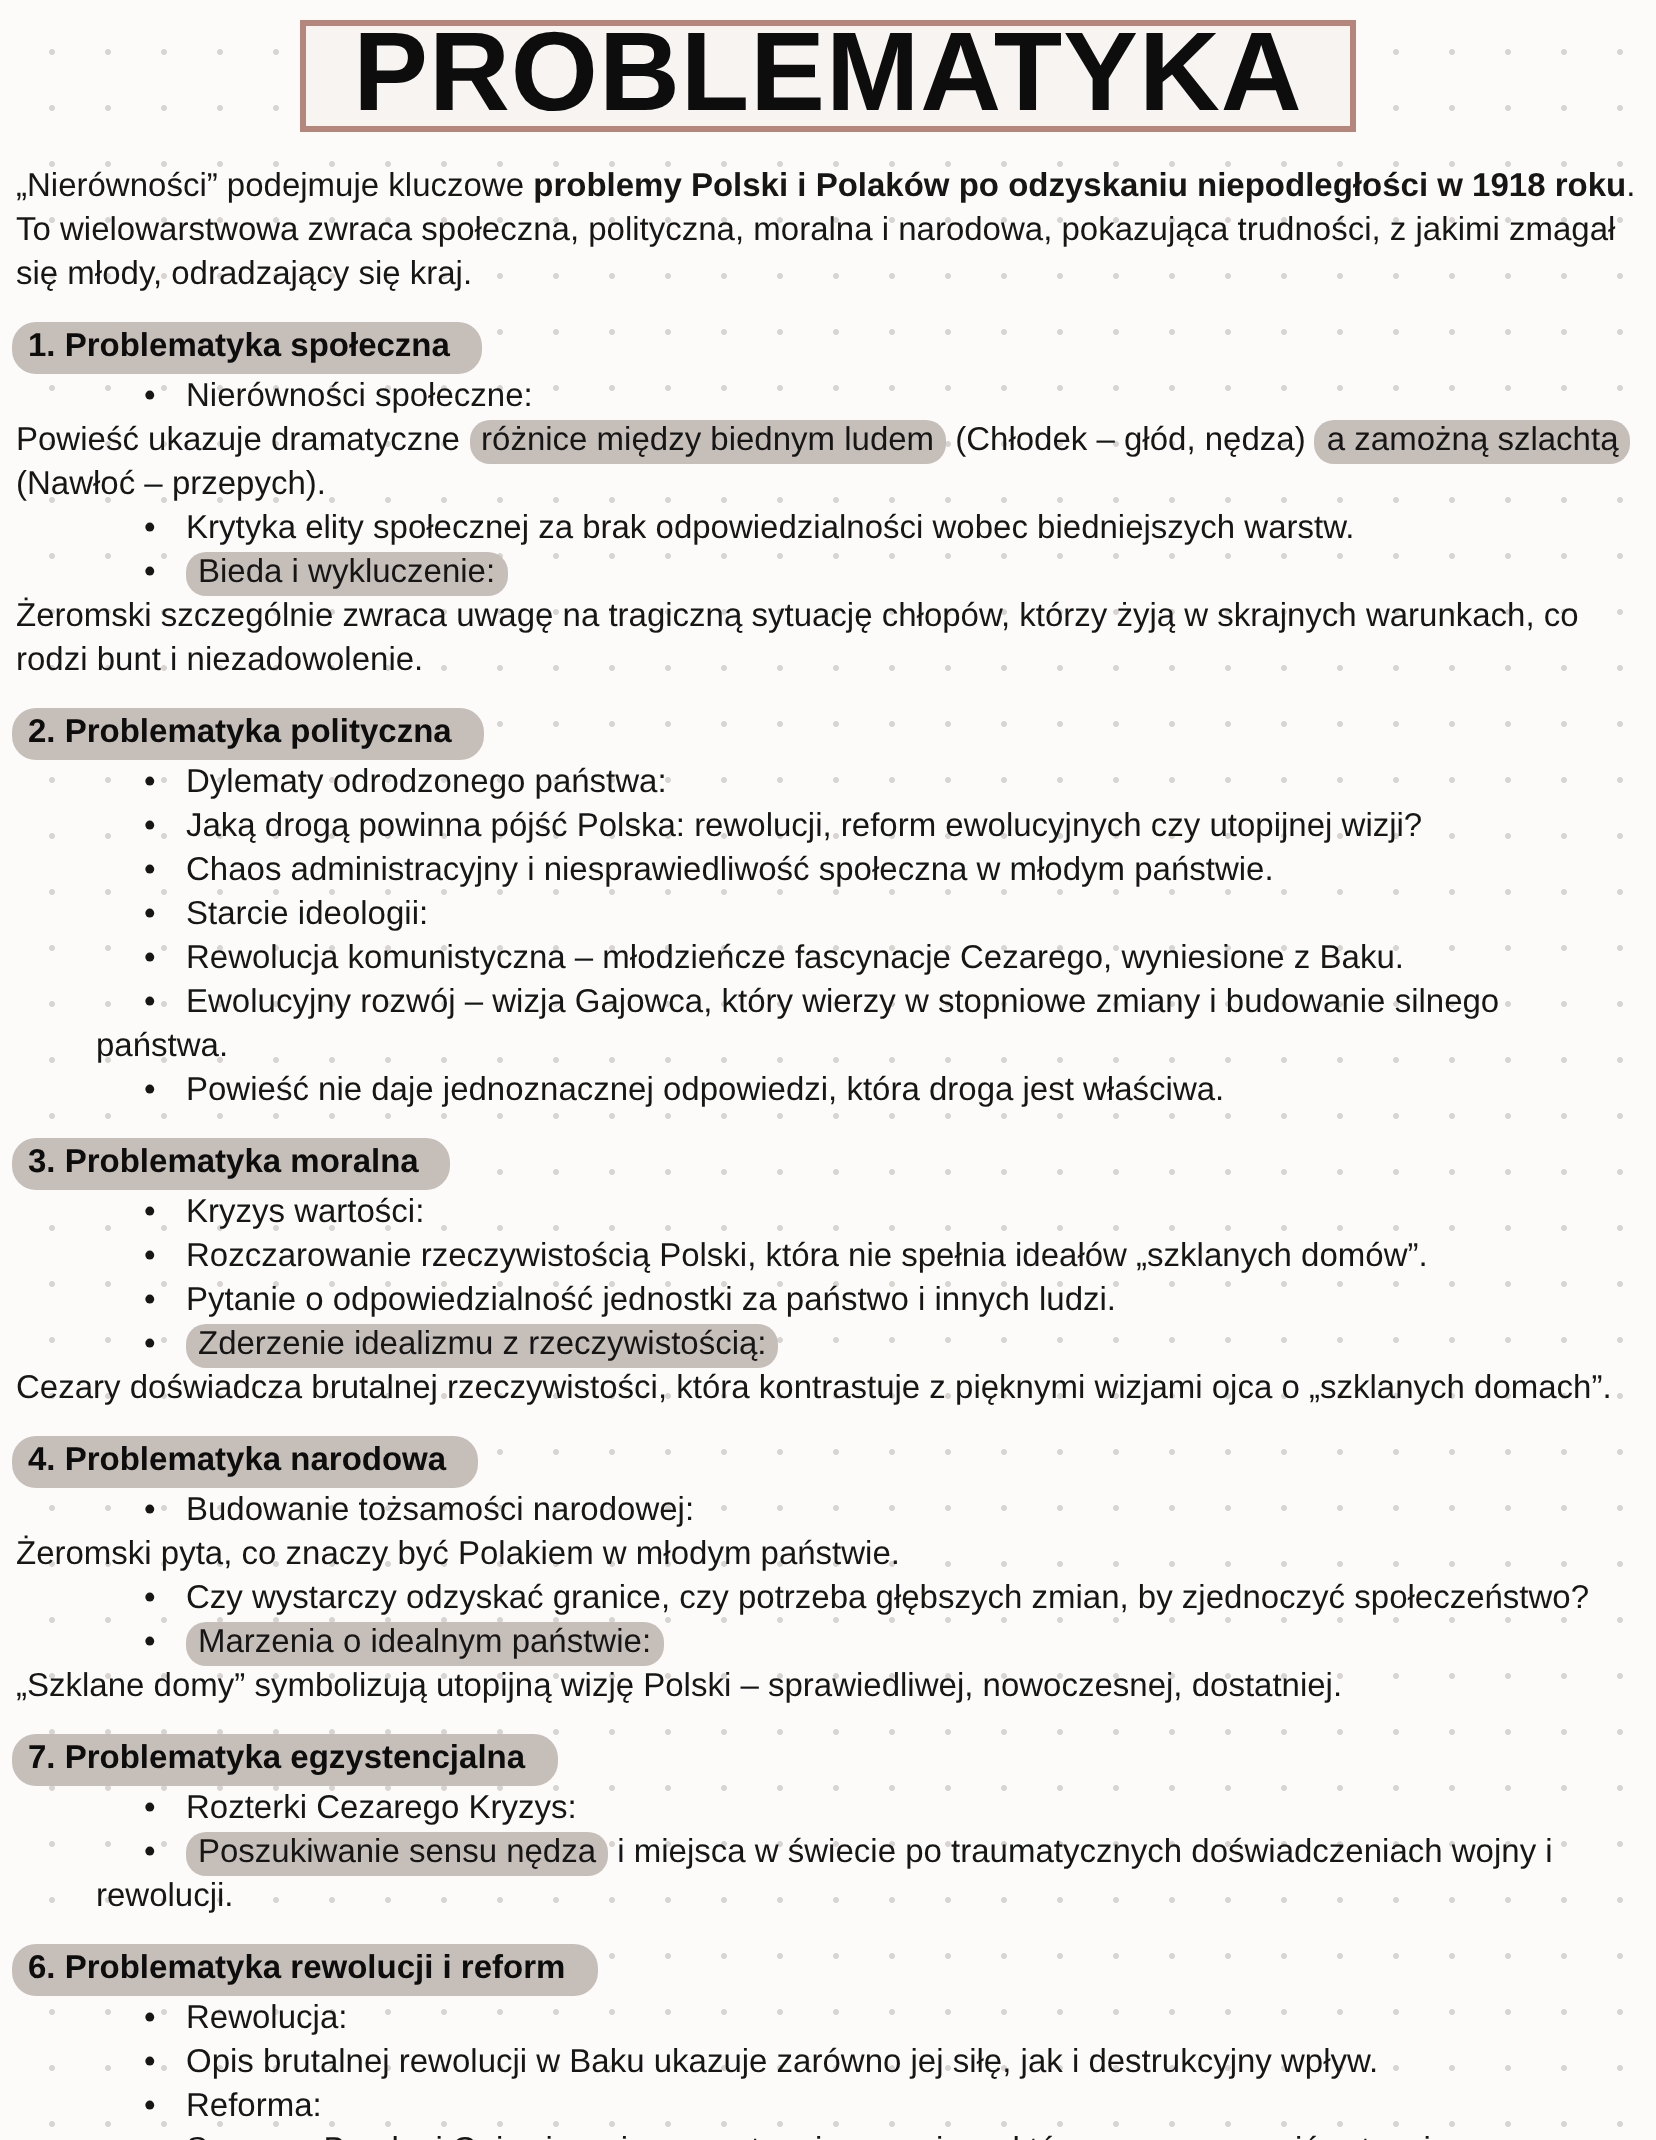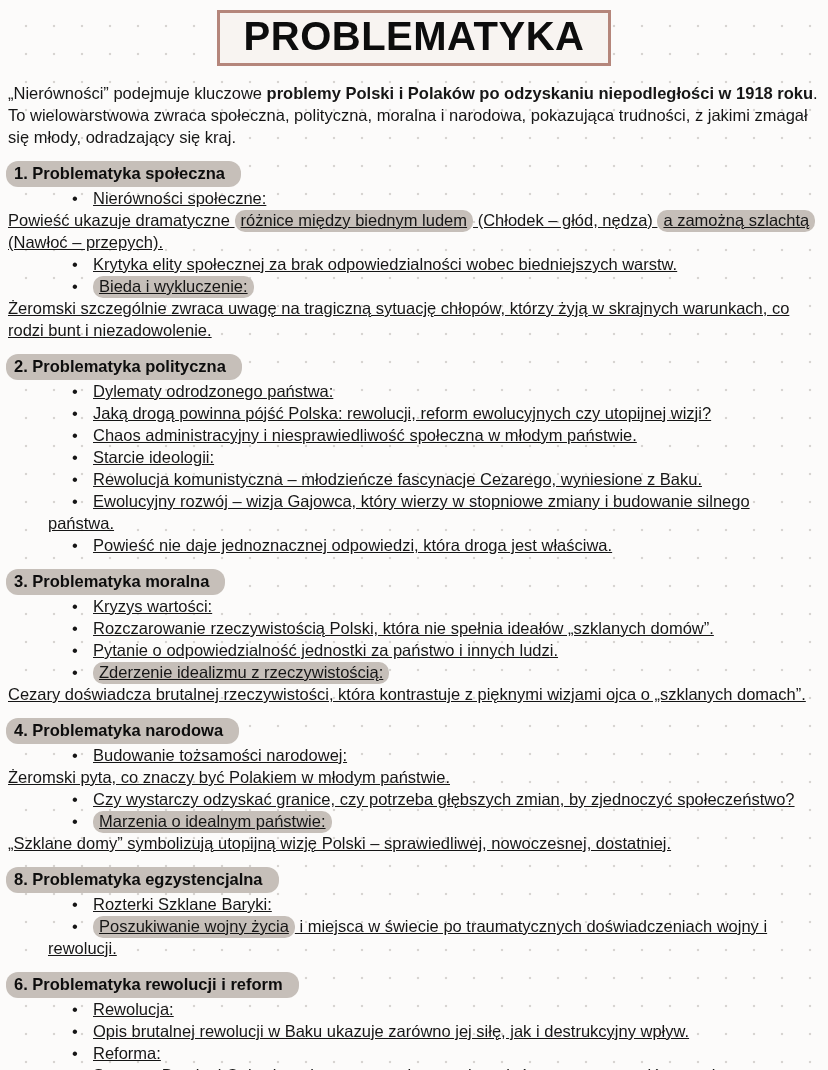--- a/index.html
+++ b/index.html
@@ -28,36 +28,35 @@
   }
   .title-wrap{
     text-align:center;
     padding-top:10px;
   }
   .title-box{
     display:inline-block;
     border:3px solid var(--title-border);
     background:var(--title-bg);
     padding:1px 24px 5px;
-    font-size:40px;
+    font-size:56px;
     line-height:44px;
     font-weight:bold;
     letter-spacing:0.5px;
     color:#0d0d0d;
   }
   .content{
     padding:16px 8px 0 8px;
   }
   .intro{
     margin:0 0 2px 0;
   }
   .b{font-weight:bold;}
   .section{
     margin-top:13px;
-    text-decoration:underline;
   }
   .heading-pill{
     display:inline-block;
     background:var(--hl);
     border-radius:12px;
     padding:1px 16px 3px 8px;
     margin-left:-2px;
     font-weight:bold;
     color:#0d0d0d;
   }
@@ -94,18 +93,18 @@
 
   <div class="content">
 
     <p class="intro"><span>„Nierówności” podejmuje kluczowe </span><span class="b">problemy Polski i Polaków po odzyskaniu niepodległości w 1918 roku</span><span>. To wielowarstwowa zwraca społeczna, polityczna, moralna i narodowa, pokazująca trudności, z jakimi zmagał się młody, odradzający się kraj.</span></p>
 
     <div>
         <section class="section"><div class="heading-pill">1. Problematyka społeczna</div><div class="bullet-item"><span class="marker">•</span><span>Nierówności społeczne:</span></div><div class="para-item"><span>Powieść ukazuje dramatyczne </span><span class="hl">różnice między biednym ludem</span><span> (Chłodek – głód, nędza) </span><span class="hl">a zamożną szlachtą</span><span> (Nawłoć – przepych).</span></div><div class="bullet-item"><span class="marker">•</span><span>Krytyka elity społecznej za brak odpowiedzialności wobec biedniejszych warstw.</span></div><div class="bullet-item"><span class="marker">•</span><span class="hl">Bieda i wykluczenie:</span></div><div class="para-item"><span>Żeromski szczególnie zwraca uwagę na tragiczną sytuację chłopów, którzy żyją w skrajnych warunkach, co rodzi bunt i niezadowolenie.</span></div></section>
         <section class="section"><div class="heading-pill">2. Problematyka polityczna</div><div class="bullet-item"><span class="marker">•</span><span>Dylematy odrodzonego państwa:</span></div><div class="bullet-item"><span class="marker">•</span><span>Jaką drogą powinna pójść Polska: rewolucji, reform ewolucyjnych czy utopijnej wizji?</span></div><div class="bullet-item"><span class="marker">•</span><span>Chaos administracyjny i niesprawiedliwość społeczna w młodym państwie.</span></div><div class="bullet-item"><span class="marker">•</span><span>Starcie ideologii:</span></div><div class="bullet-item"><span class="marker">•</span><span>Rewolucja komunistyczna – młodzieńcze fascynacje Cezarego, wyniesione z Baku.</span></div><div class="bullet-item"><span class="marker">•</span><span>Ewolucyjny rozwój – wizja Gajowca, który wierzy w stopniowe zmiany i budowanie silnego państwa.</span></div><div class="bullet-item"><span class="marker">•</span><span>Powieść nie daje jednoznacznej odpowiedzi, która droga jest właściwa.</span></div></section>
         <section class="section"><div class="heading-pill">3. Problematyka moralna</div><div class="bullet-item"><span class="marker">•</span><span>Kryzys wartości:</span></div><div class="bullet-item"><span class="marker">•</span><span>Rozczarowanie rzeczywistością Polski, która nie spełnia ideałów „szklanych domów”.</span></div><div class="bullet-item"><span class="marker">•</span><span>Pytanie o odpowiedzialność jednostki za państwo i innych ludzi.</span></div><div class="bullet-item"><span class="marker">•</span><span class="hl">Zderzenie idealizmu z rzeczywistością:</span></div><div class="para-item"><span>Cezary doświadcza brutalnej rzeczywistości, która kontrastuje z pięknymi wizjami ojca o „szklanych domach”.</span></div></section>
         <section class="section"><div class="heading-pill">4. Problematyka narodowa</div><div class="bullet-item"><span class="marker">•</span><span>Budowanie tożsamości narodowej:</span></div><div class="para-item"><span>Żeromski pyta, co znaczy być Polakiem w młodym państwie.</span></div><div class="bullet-item"><span class="marker">•</span><span>Czy wystarczy odzyskać granice, czy potrzeba głębszych zmian, by zjednoczyć społeczeństwo?</span></div><div class="bullet-item"><span class="marker">•</span><span class="hl">Marzenia o idealnym państwie:</span></div><div class="para-item"><span>„Szklane domy” symbolizują utopijną wizję Polski – sprawiedliwej, nowoczesnej, dostatniej.</span></div></section>
-        <section class="section"><div class="heading-pill">8. Problematyka egzystencjalna</div><div class="bullet-item"><span class="marker">•</span><span>Rozterki Szklane Baryki:</span></div><div class="bullet-item"><span class="marker">•</span><span class="hl">Poszukiwanie wojny życia</span><span> i miejsca w świecie po traumatycznych doświadczeniach wojny i rewolucji.</span></div></section>
+        <section class="section"><div class="heading-pill">7. Problematyka egzystencjalna</div><div class="bullet-item"><span class="marker">•</span><span>Rozterki Cezarego Kryzys:</span></div><div class="bullet-item"><span class="marker">•</span><span class="hl">Poszukiwanie sensu nędza</span><span> i miejsca w świecie po traumatycznych doświadczeniach wojny i rewolucji.</span></div></section>
         <section class="section"><div class="heading-pill">6. Problematyka rewolucji i reform</div><div class="bullet-item"><span class="marker">•</span><span>Rewolucja:</span></div><div class="bullet-item"><span class="marker">•</span><span>Opis brutalnej rewolucji w Baku ukazuje zarówno jej siłę, jak i destrukcyjny wpływ.</span></div><div class="bullet-item"><span class="marker">•</span><span>Reforma:</span></div><div class="bullet-item"><span class="marker">•</span><span>Seweryn Baryka i Gajowiec wierzą w stopniowe zmiany, które mogą poprawić sytuację społeczeństwa.</span></div></section>
       </div>
 
   </div>
 </div>
 
 </body></html>

